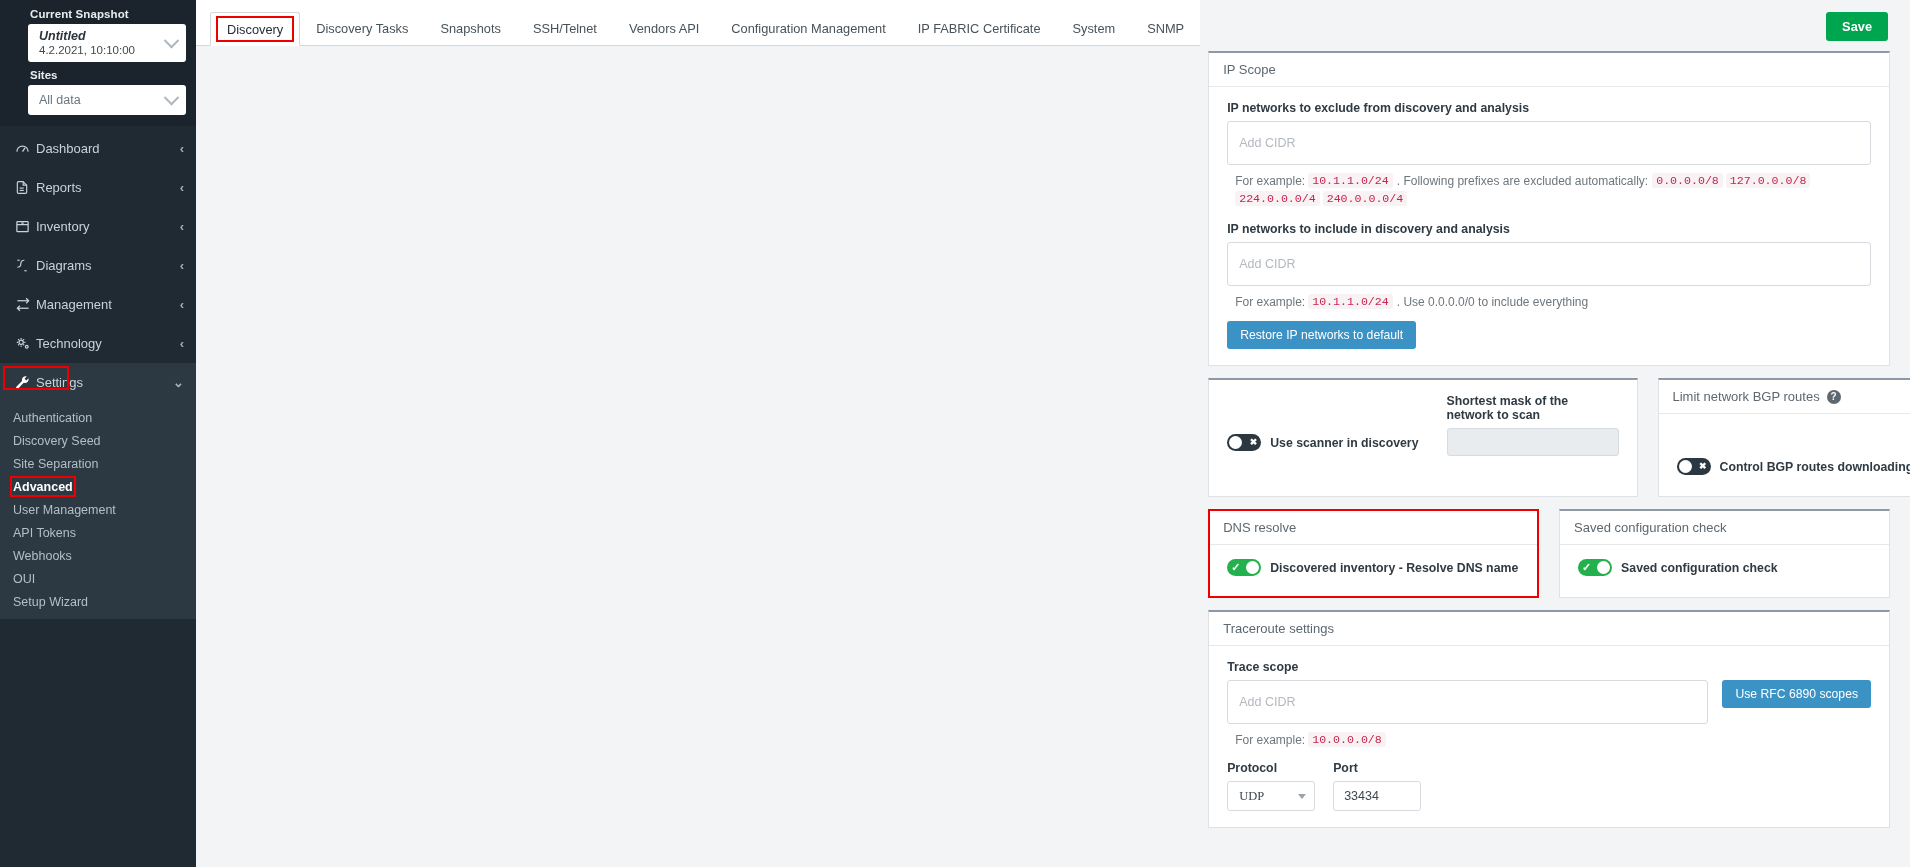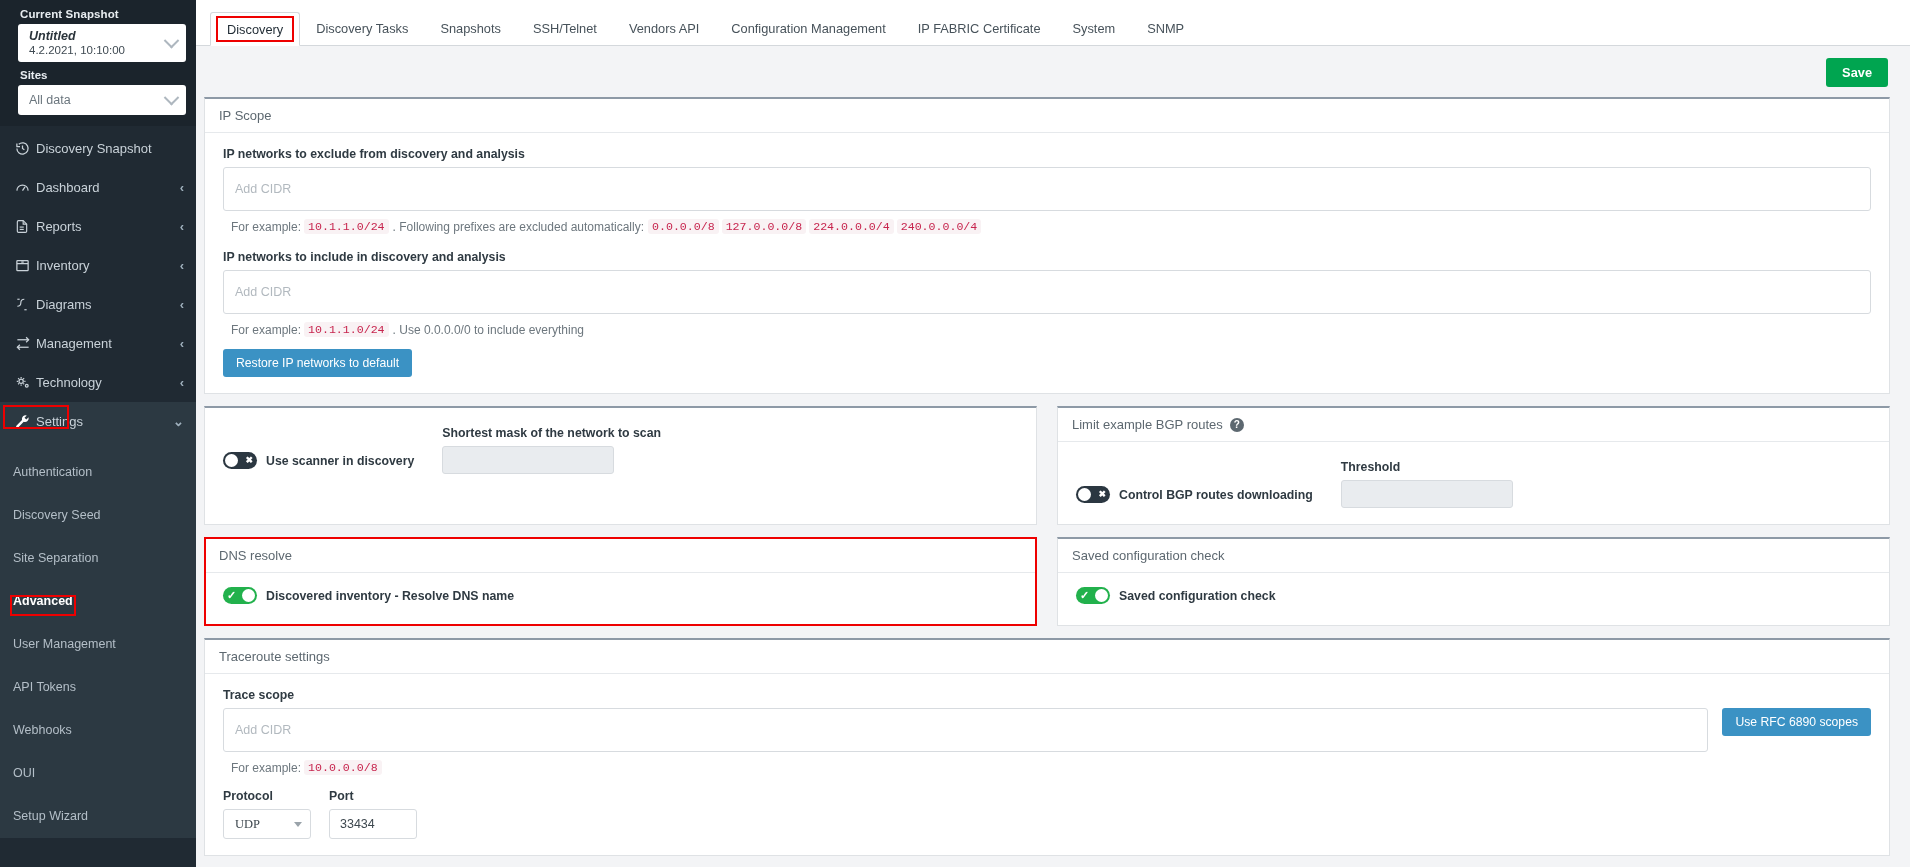--- a/index.html
+++ b/index.html
@@ -17,21 +17,21 @@
     width: 196px;
     min-width: 196px;
     height: 867px;
     background: #202a33;
     color: #c3ccd4;
     display: flex;
     flex-direction: column;
     position: relative;
     overflow: hidden;
   }
-  .snapshot-block { padding: 6px 10px 0 18px; background:#1b242c; }
+  .snapshot-block { padding: 6px 10px 0 28px; background:#1b242c; }
   .snap-label {
     font-size: 11.5px;
     color: #e8edf1;
     font-weight: 700;
     padding: 2px 0 4px 2px;
     letter-spacing: .1px;
   }
   .snap-select {
     background: #ffffff;
     border-radius: 3px;
@@ -100,44 +100,43 @@
     position: absolute;
     left: 3px; top: 3px;
     width: 66px; height: 24px;
     border: 2px solid #ee0000;
     pointer-events: none;
   }
   .subnav { background: #2c3942; padding: 4px 0 6px 0; }
   .sub-item {
     height: 23px;
     display: flex;
-    align-items: flex-start;
+    align-items: center;
     padding-left: 13px;
     font-size: 12.5px;
     color: #b4bfc8;
     cursor: pointer;
     position: relative;
-    margin-top: 20px;
   }
   .sub-item.selected { color: #ffffff; font-weight: 700; }
   .sub-hl {
     position: absolute;
     left: 10px; top: 1px;
     width: 66px; height: 21px;
     border: 2px solid #ee0000;
     pointer-events: none;
   }
 
   
   .main {
     flex: 1;
     height: 867px;
     background: #f3f4f6;
     display: flex;
-    flex-direction: column;
+    flex-direction: row;
     overflow: hidden;
   }
   .tabbar {
     height: 46px;
     min-height: 46px;
     background: #ffffff;
     border-bottom: 1px solid #d4d8dc;
     display: flex;
     align-items: flex-end;
     padding-left: 14px;
@@ -405,31 +404,20 @@
     </div>
     <div class="sites-label">Sites</div>
     <div class="sites-select">
       <span>All data</span>
       <span class="chev-dn"></span>
     </div>
   </div>
 
   <div class="nav">
 
-    <div class="nav-item">
-      <span class="ico sb-ico">
-        <svg width="15" height="15" viewBox="0 0 24 24" fill="none" stroke="#c9d2d9" stroke-width="2">
-            <path d="M3 12a9 9 0 1 0 3-6.7"></path>
-            <polyline points="3 4 3 9 8 9"></polyline>
-            <polyline points="12 7 12 12 15 14"></polyline>
-          </svg>
-      </span>
-      <span class="lbl">Discovery Snapshot</span>
-      <span class="chev"></span>
-    </div>
 
     <div class="nav-item">
       <span class="ico sb-ico">
         <svg width="15" height="15" viewBox="0 0 24 24" fill="none" stroke="#c9d2d9" stroke-width="2">
             <path d="M3 17a9 9 0 0 1 18 0"></path>
             <line x1="12" y1="17" x2="16" y2="11"></line>
           </svg>
       </span>
       <span class="lbl">Dashboard</span>
       <span class="chev">‹</span>
@@ -624,21 +612,21 @@
             <div class="small-field">
               <span class="field-label">Shortest mask of the network to scan</span>
               <input class="small-input" value="" style="">
             </div>
           </div>
         </div>
       </div>
 
       <div class="panel">
         <div class="panel-title">
-          <span>Limit example BGP routes</span>
+          <span>Limit network BGP routes</span>
           <span class="help-icon">?</span>
         </div>
         <div class="panel-body">
           <div class="toggle-row">
             <div class="toggle-wrap">
               <span class="switch off">
                 <span class="knob"></span>
                 <span class="glyph">✖</span>
               </span>
               <span class="toggle-label">Control BGP routes downloading</span>

